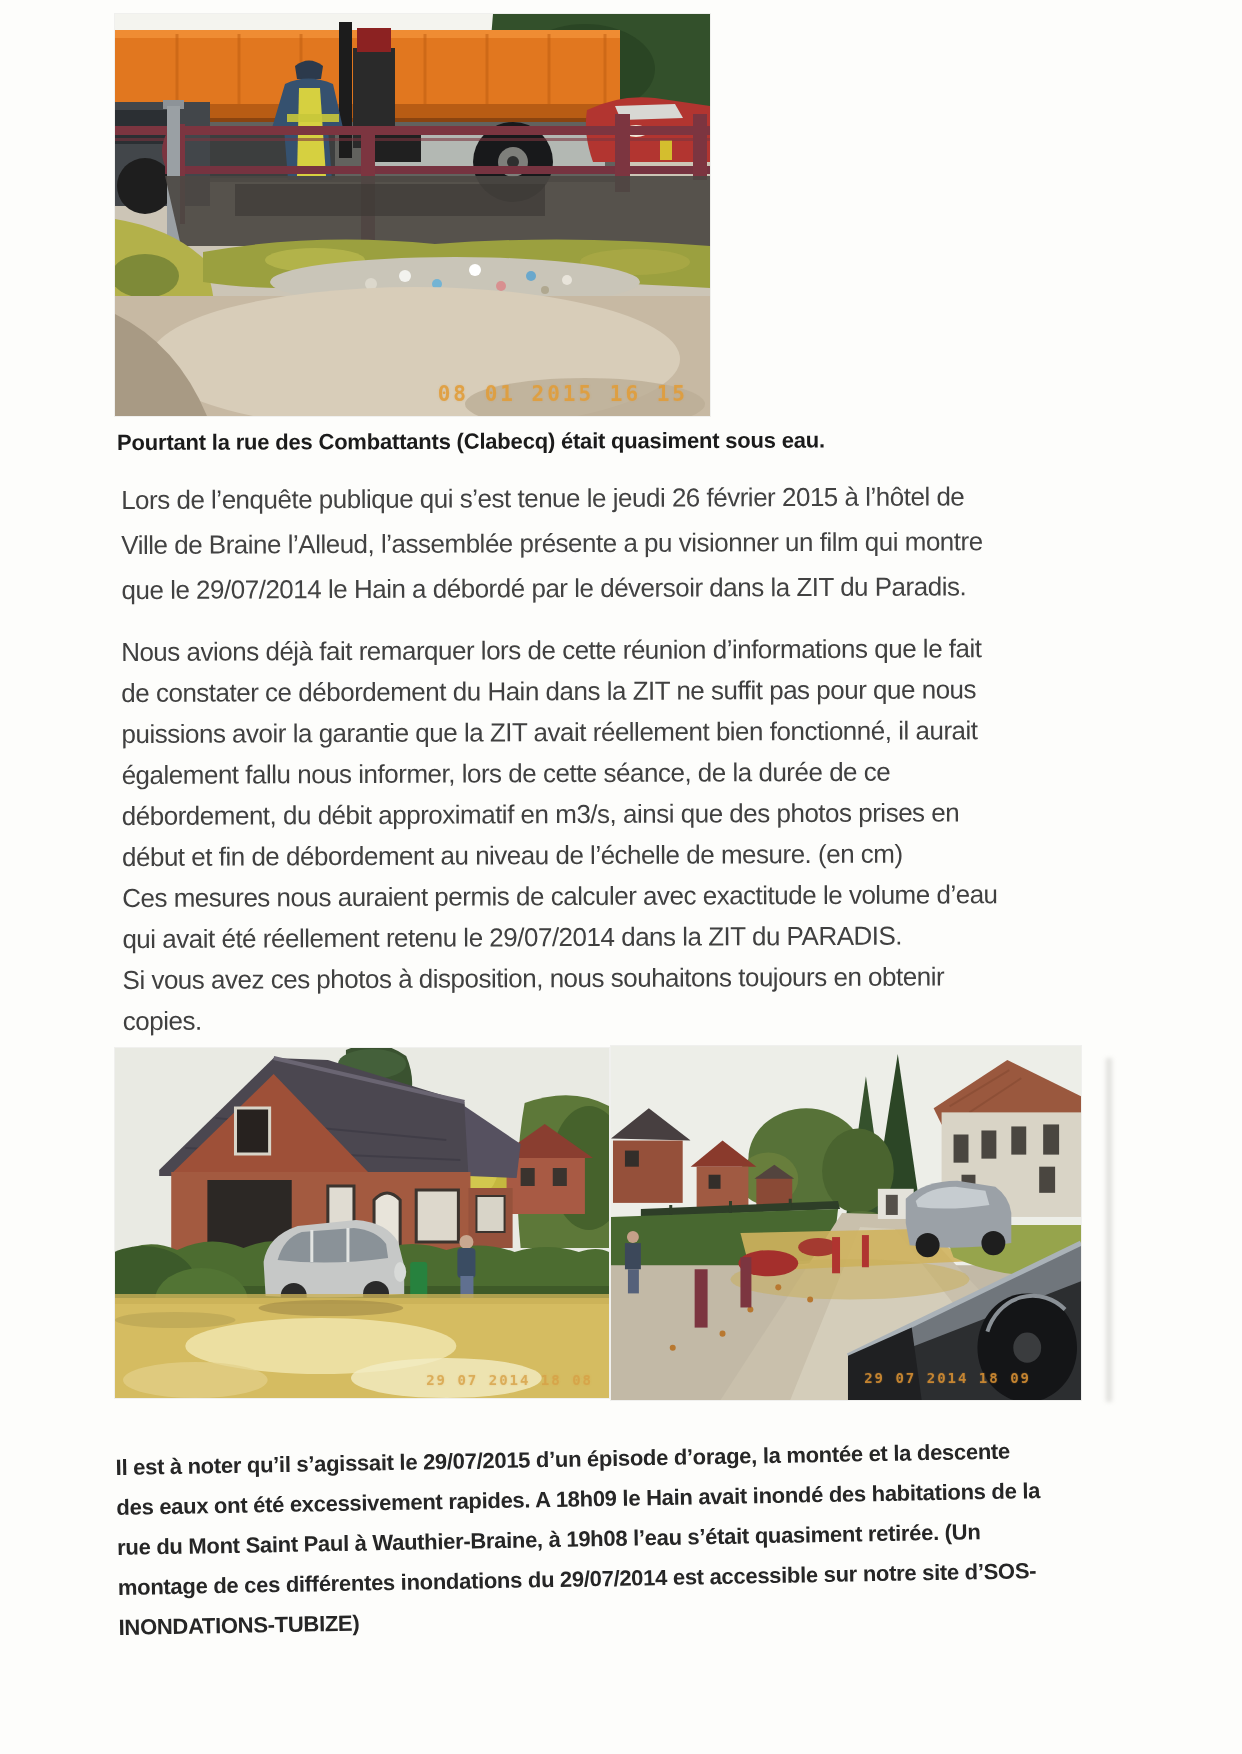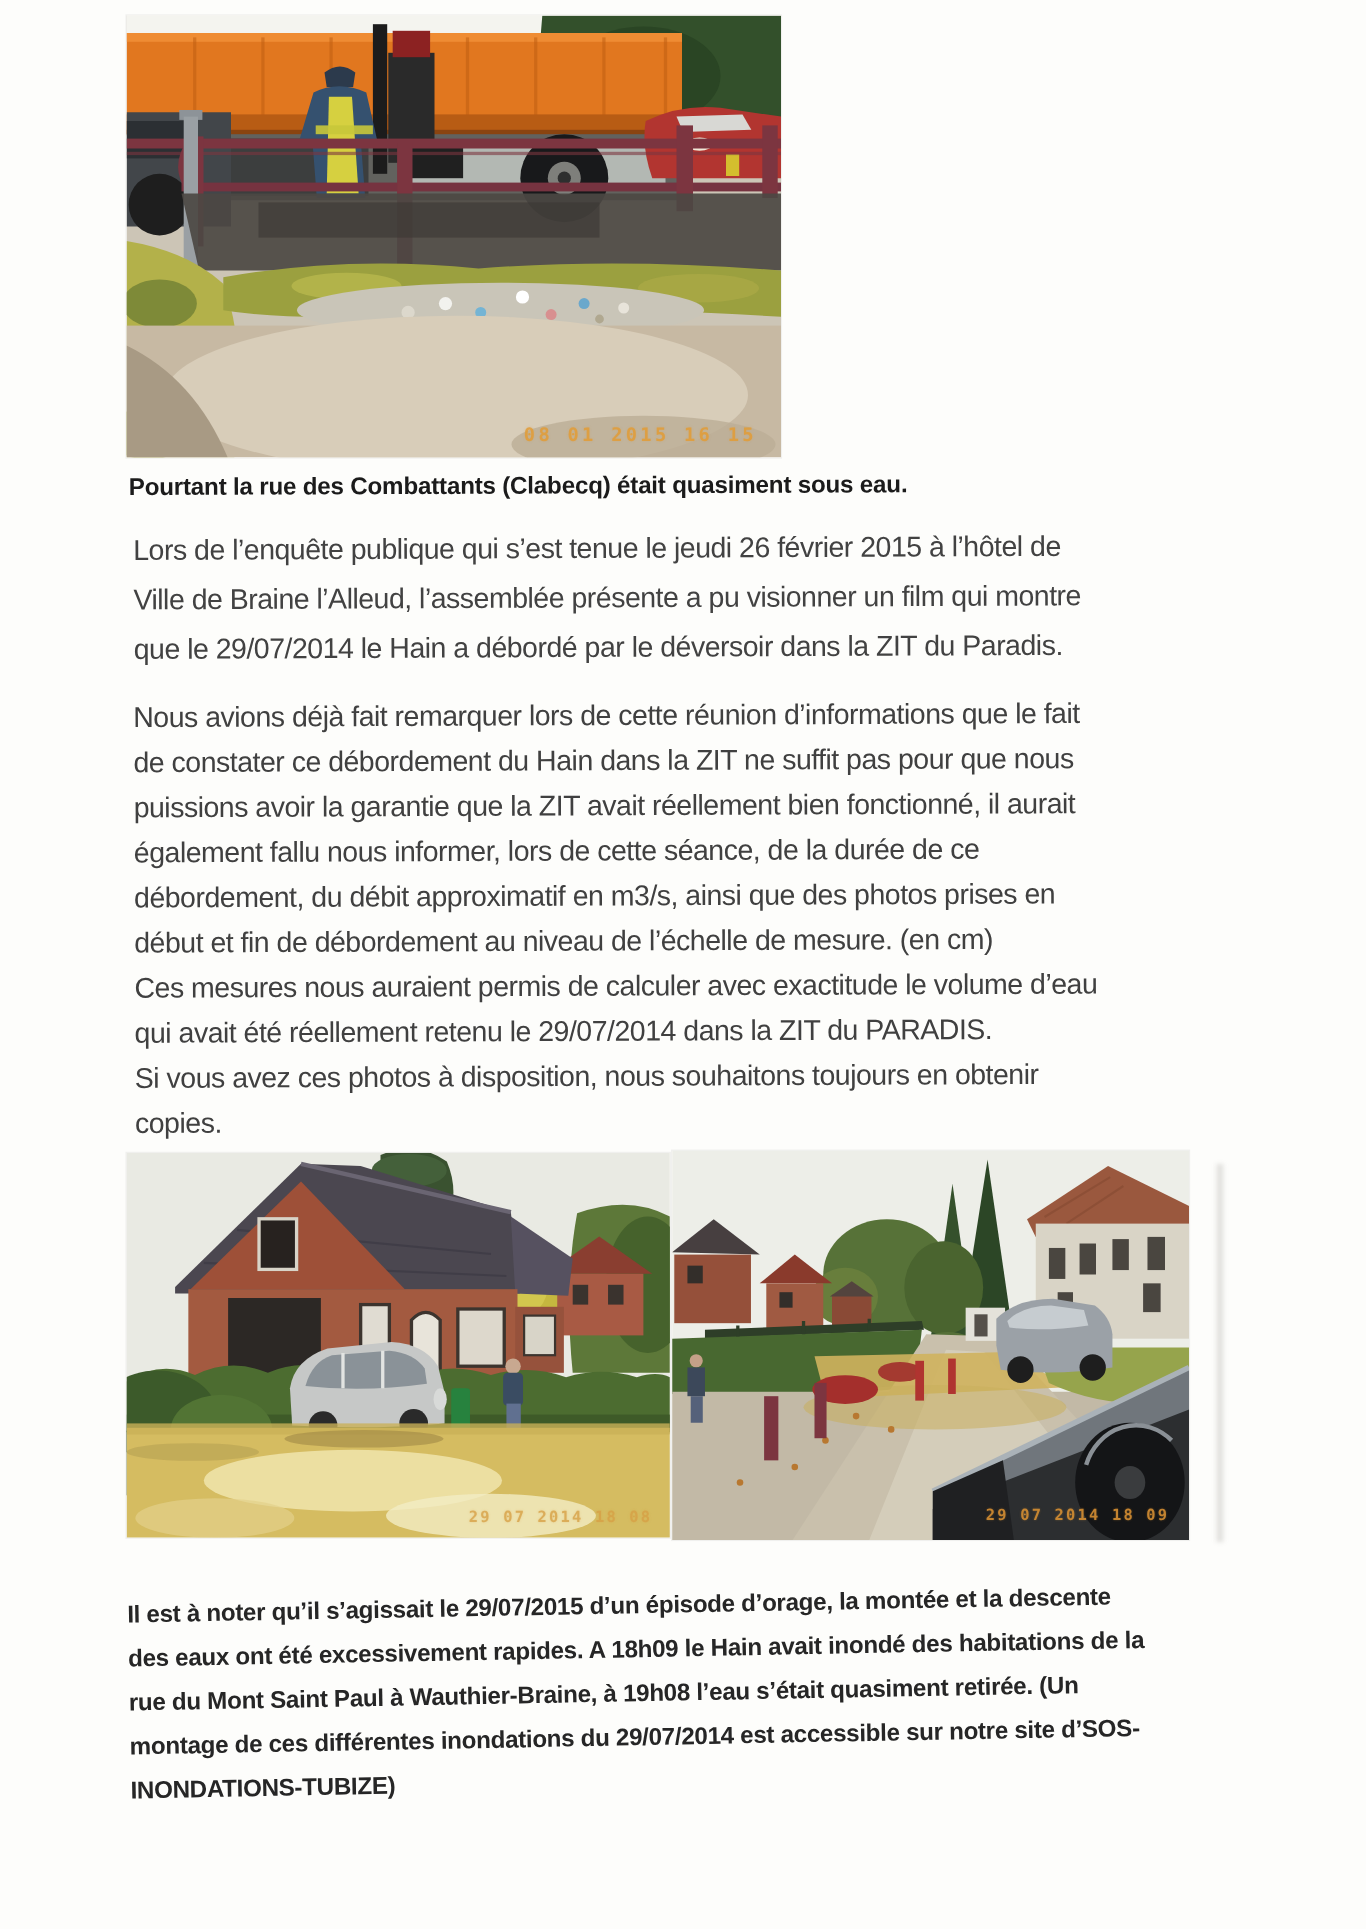--- a/index.html
+++ b/index.html
@@ -14,23 +14,23 @@
   .photo{position:absolute;overflow:hidden;box-shadow:0 0 0 1px rgba(0,0,0,0.05);}
   .photo svg{display:block;width:100%;height:100%;}
   .stamp{
     position:absolute;
     font-family:"DejaVu Sans Mono","Liberation Mono",monospace;
     font-weight:bold;
     color:rgba(224,156,56,0.85);
     text-shadow:0 0 2px rgba(224,156,56,0.35);
     white-space:nowrap;
   }
-  .stamp-top{right:22px;bottom:10px;font-size:17px;letter-spacing:3px;}
+  .stamp-top{right:22px;bottom:10px;font-size:21px;letter-spacing:3px;}
   .stamp-bl{right:16px;bottom:10px;font-size:14px;letter-spacing:2px;color:rgba(214,160,70,0.75);margin-left:16px;}
-  .stamp-br{right:18px;bottom:14px;font-size:14px;letter-spacing:2px;color:rgba(210,140,50,0.9);margin-top:16px;}
+  .stamp-br{right:50px;bottom:14px;font-size:14px;letter-spacing:2px;color:rgba(210,140,50,0.9);margin-top:16px;}
   .caption{
     position:absolute;left:117px;top:430px;
     font-size:22px;font-weight:bold;color:#1b1b1b;
     letter-spacing:-0.2px;white-space:nowrap;
     transform:rotate(-0.2deg);transform-origin:0 0;
   }
   .para{position:absolute;left:121px;white-space:nowrap;}
   .para .line{display:block;}
   .para1{top:478px;font-size:26px;line-height:45px;letter-spacing:-0.5px;color:#424242;
     transform:rotate(-0.25deg);transform-origin:0 0;}

